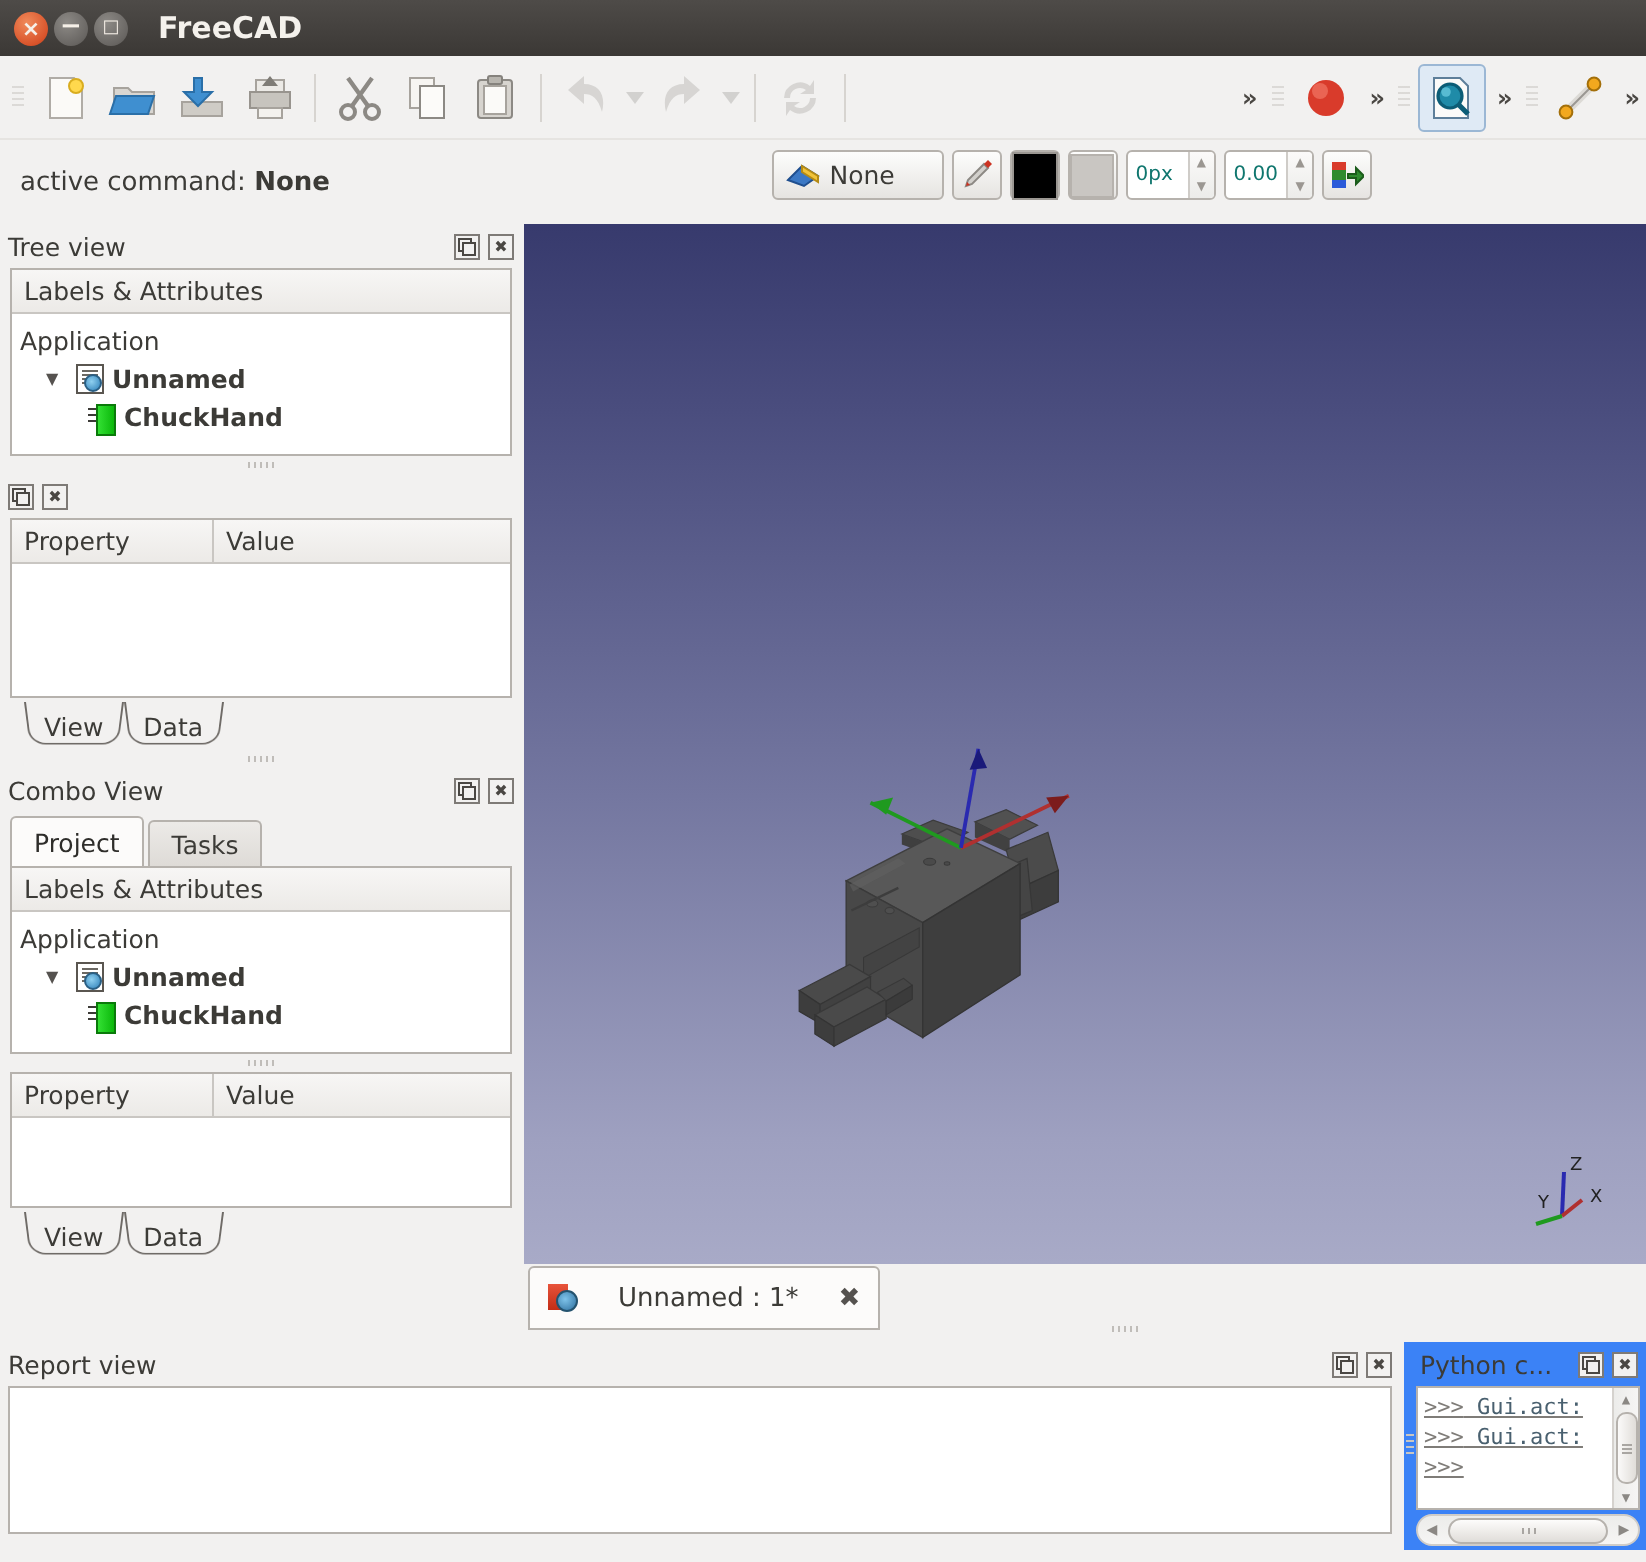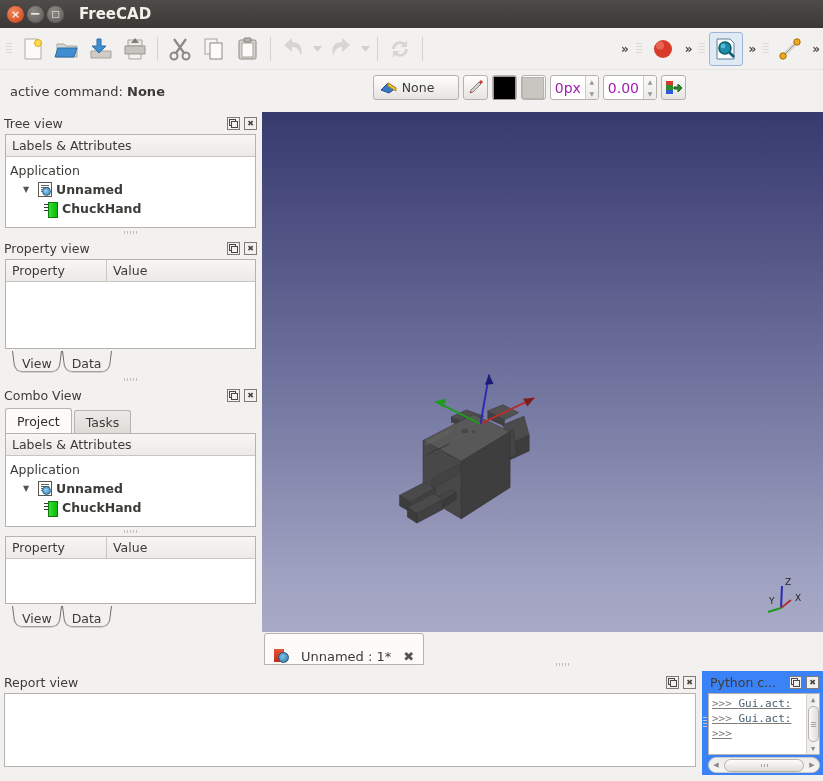--- a/index.html
+++ b/index.html
@@ -64,22 +64,22 @@
     background: linear-gradient(to bottom, #fdfdfc, #e6e4e1);
     border: 1px solid #b6b2ad; border-radius: 3px;
     display: flex; align-items: center; gap: 5px; font-size: 12.5px; color: #3c3b37;
   }
   .sqbtn { width: 25px; height: 25px; background: linear-gradient(to bottom,#fdfdfc,#e6e4e1);
            border: 1px solid #b6b2ad; border-radius: 3px; display:flex; align-items:center; justify-content:center; }
   .swatch-black { width: 24px; height: 24px; background: #000; border: 1px solid #9b9792; }
   .swatch-grey { width: 22px; height: 22px; background: #c9c6c2; border: 1px solid #b6b2ad; }
   .spin { height: 25px; display: flex; border: 1px solid #b6b2ad; border-radius: 3px;
           background: #fff; overflow: hidden; }
-  .spin .val { padding: 0 4px; display: flex; align-items: center; font-size: 14px;
-               color: #a21caf; min-width: 30px; }
+  .spin .val { padding: 0 4px; display: flex; align-items: center; font-size: 10px;
+               color: #0f766e; min-width: 30px; }
   .spin .arrows { width: 13px; display: flex; flex-direction: column;
                   border-left: 1px solid #cfccc8; background: linear-gradient(to bottom,#fbfaf9,#ececea); }
   .spin .arrows i { flex: 1; display: flex; align-items: center; justify-content: center;
                     font-size: 6px; color: #9b9792; font-style: normal; }
 
   
   .leftdock { position: absolute; left: 0; top: 112px; width: 261px; height: 559px; background: #f2f1f0; }
   .dock-title { height: 22px; display: flex; align-items: center; padding: 0 4px 0 4px;
                 font-size: 12.5px; color: #3c3b37; position: relative; }
   .dock-title .tt { flex: 1; }
@@ -136,21 +136,21 @@
             overflow: hidden; }
   .axis-cross { position: absolute; right: 14px; bottom: 14px; width: 44px; height: 44px; }
 
   
   .model { position: absolute; left: 135px; top: 225px; width: 200px; height: 200px; }
 
   
   .doctab-bar { position: absolute; left: 262px; top: 632px; width: 561px; height: 39px;
                 background: #f2f1f0; }
   .doctab { position: absolute; left: 2px; top: 1px; height: 32px; padding: 0 9px;
-            display: flex; align-items: flex-end; gap: 12px;
+            display: flex; align-items: center; gap: 20px;
             background: #fcfbfa; border: 1px solid #b6b2ad; border-radius: 3px 3px 0 0;
             font-size: 13px; color: #3c3b37; }
   .ic-fcdoc { width: 15px; height: 15px; position: relative; }
   .ic-fcdoc::before { content:''; position:absolute; left:0; top:0; width:10px; height:13px;
                       background: linear-gradient(to bottom,#e8533a,#c22d16); }
   .ic-fcdoc::after { content:''; position:absolute; right:0; bottom:1px; width:9px; height:9px;
                      background: radial-gradient(circle at 40% 40%, #7fc3ea, #2d6f9e);
                      border-radius: 50%; border: 1px solid #24536f; }
   .xclose { font-size: 13px; color: #55524f; font-weight: bold; }
 
@@ -416,21 +416,20 @@
         <div class="tree-row indent2">
           <span class="ic-part"></span>
           <span class="bold">ChuckHand</span>
         </div>
       </div>
     </div>
 
     <div class="splitter"></div>
 
     <div class="dock-title">
-      <div class="tt">Property view</div>
       <div class="dock-btns">
         <div class="dockbtn">
           <svg width="9" height="9" viewBox="0 0 9 9">
             <rect x="0.5" y="0.5" width="6" height="6" fill="none" stroke="#4a4743"></rect>
             <rect x="2.5" y="2.5" width="6" height="6" fill="#f2f1f0" stroke="#4a4743"></rect>
           </svg>
         </div>
         <div class="dockbtn">
           <span style="font-size:8px">✖</span>
         </div>

